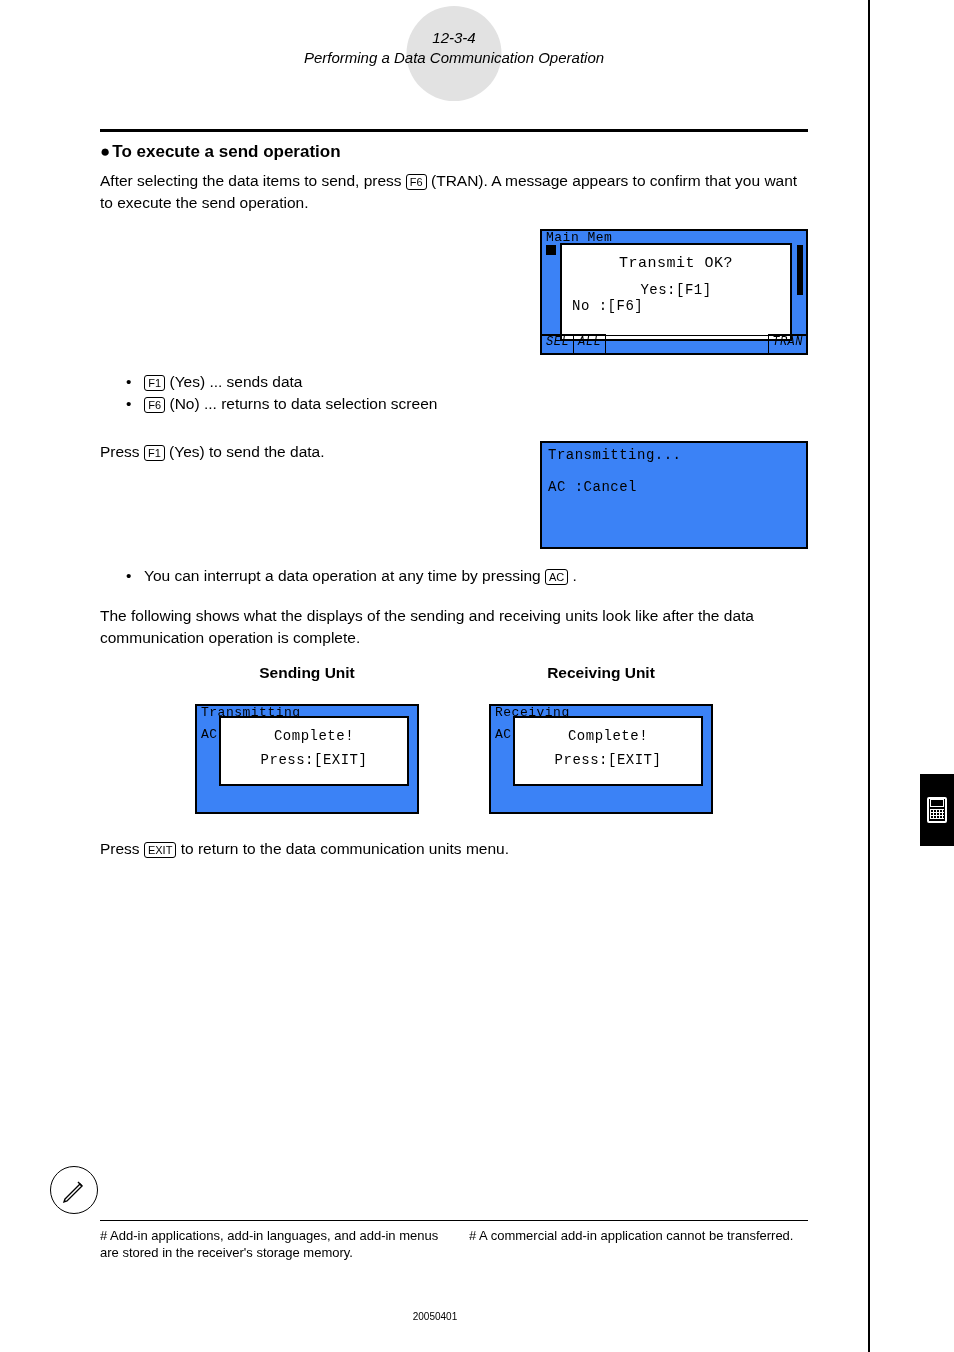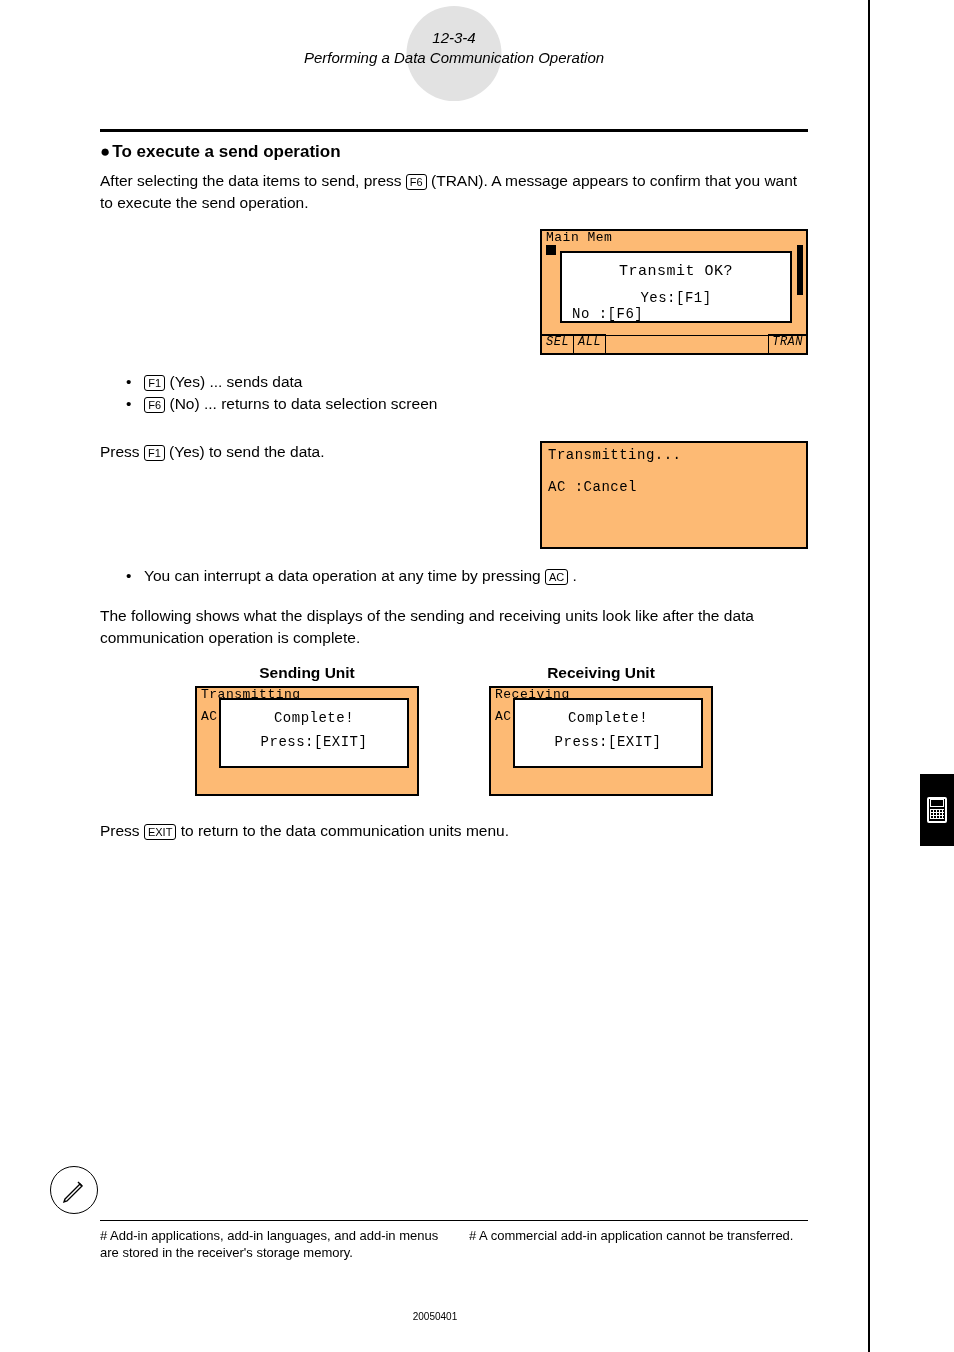--- a/index.html
+++ b/index.html
@@ -73,36 +73,36 @@
     align-items: flex-start;
     gap: 30px;
     margin-bottom: 18px;
   }
   .row-with-screen .left { flex: 1; }
   .calc-screen {
     border: 2px solid #000;
     font-family: "Courier New", monospace;
     font-size: 14px;
     line-height: 1.15;
-    background: #fdba74;
+    background: #3b82f6;
   }
   .calc-screen.small { width: 268px; height: 126px; position: relative; }
   .calc-screen.tiny { width: 268px; height: 108px; padding: 4px 6px; white-space: pre; }
   .calc-screen.mini { width: 224px; height: 110px; position: relative; }
   .screen-inner-box {
     position:absolute; border:2px solid #000; background:#fff;
   }
   .pixel-text { font-family: "Courier New", monospace; letter-spacing: 0.5px; }
   .list-indent { padding-left: 26px; margin-bottom: 4px; font-size:15.5px;}
   .list-indent .dot { display:inline-block; width:14px;}
   .units-row {
     display:flex; justify-content:center; gap:70px; margin: 10px 0 24px 0;
   }
   .unit-col { text-align:center; }
-  .unit-col h4 { font-size:15.5px; font-weight:bold; margin-bottom:4px;}
+  .unit-col h4 { font-size:15.5px; font-weight:bold; margin-bottom:22px;}
   .footer-notes {
     position:absolute;
     bottom: 90px;
     left: 100px;
     right: 60px;
   }
   .pencil-circle {
     width:48px; height:48px; border:1.6px solid #000; border-radius:50%;
     display:flex; align-items:center; justify-content:center;
     margin-left:-50px; margin-bottom:6px;
@@ -151,21 +151,21 @@
     <span>After selecting the data items to send, press </span>
     <span class="keycap">F6</span>
     <span>(TRAN). A message appears to confirm that you want to execute the send operation.</span>
   </p>
 
   <div style="display:flex; justify-content:flex-end; margin-bottom:18px;">
     <div class="calc-screen small">
       <div class="pixel-text" style="position:absolute; left:4px; top:0; font-size:13px;">Main Mem</div>
       <div style="position:absolute; left:4px; top:14px; width:10px; height:10px; background:#000;"></div>
       <div style="position:absolute; right:3px; top:14px; width:6px; height:50px; background:#000;"></div>
-      <div class="screen-inner-box" style="left:18px; top:20px; right:14px; height:72px; padding:6px 10px;">
+      <div class="screen-inner-box" style="left:18px; top:12px; right:14px; height:98px; padding:6px 10px;">
         <div class="pixel-text" style="text-align:center; font-size:15px; margin:4px 0 10px 0;">Transmit OK?</div>
         <div class="pixel-text" style="text-align:center; font-size:14px;">Yes:[F1]</div>
         <div class="pixel-text" style="font-size:14px;">No :[F6]</div>
       </div>
       <div style="position:absolute; left:0; bottom:0; right:0; height:18px; border-top:1px solid #000; display:flex;font-style:italic;">
         <div class="pixel-text" style="border-right:1px solid #000; padding:0 4px; font-size:12px; border-top:2px solid #000; margin-top:-2px;">SEL</div>
         <div class="pixel-text" style="border-right:1px solid #000; padding:0 4px; font-size:12px; border-top:2px solid #000; margin-top:-2px;">ALL</div>
         <div style="flex:1"></div>
         <div class="pixel-text" style="border-left:1px solid #000; padding:0 3px; font-size:12px; border-top:2px solid #000; margin-top:-2px;">TRAN</div>
       </div>

